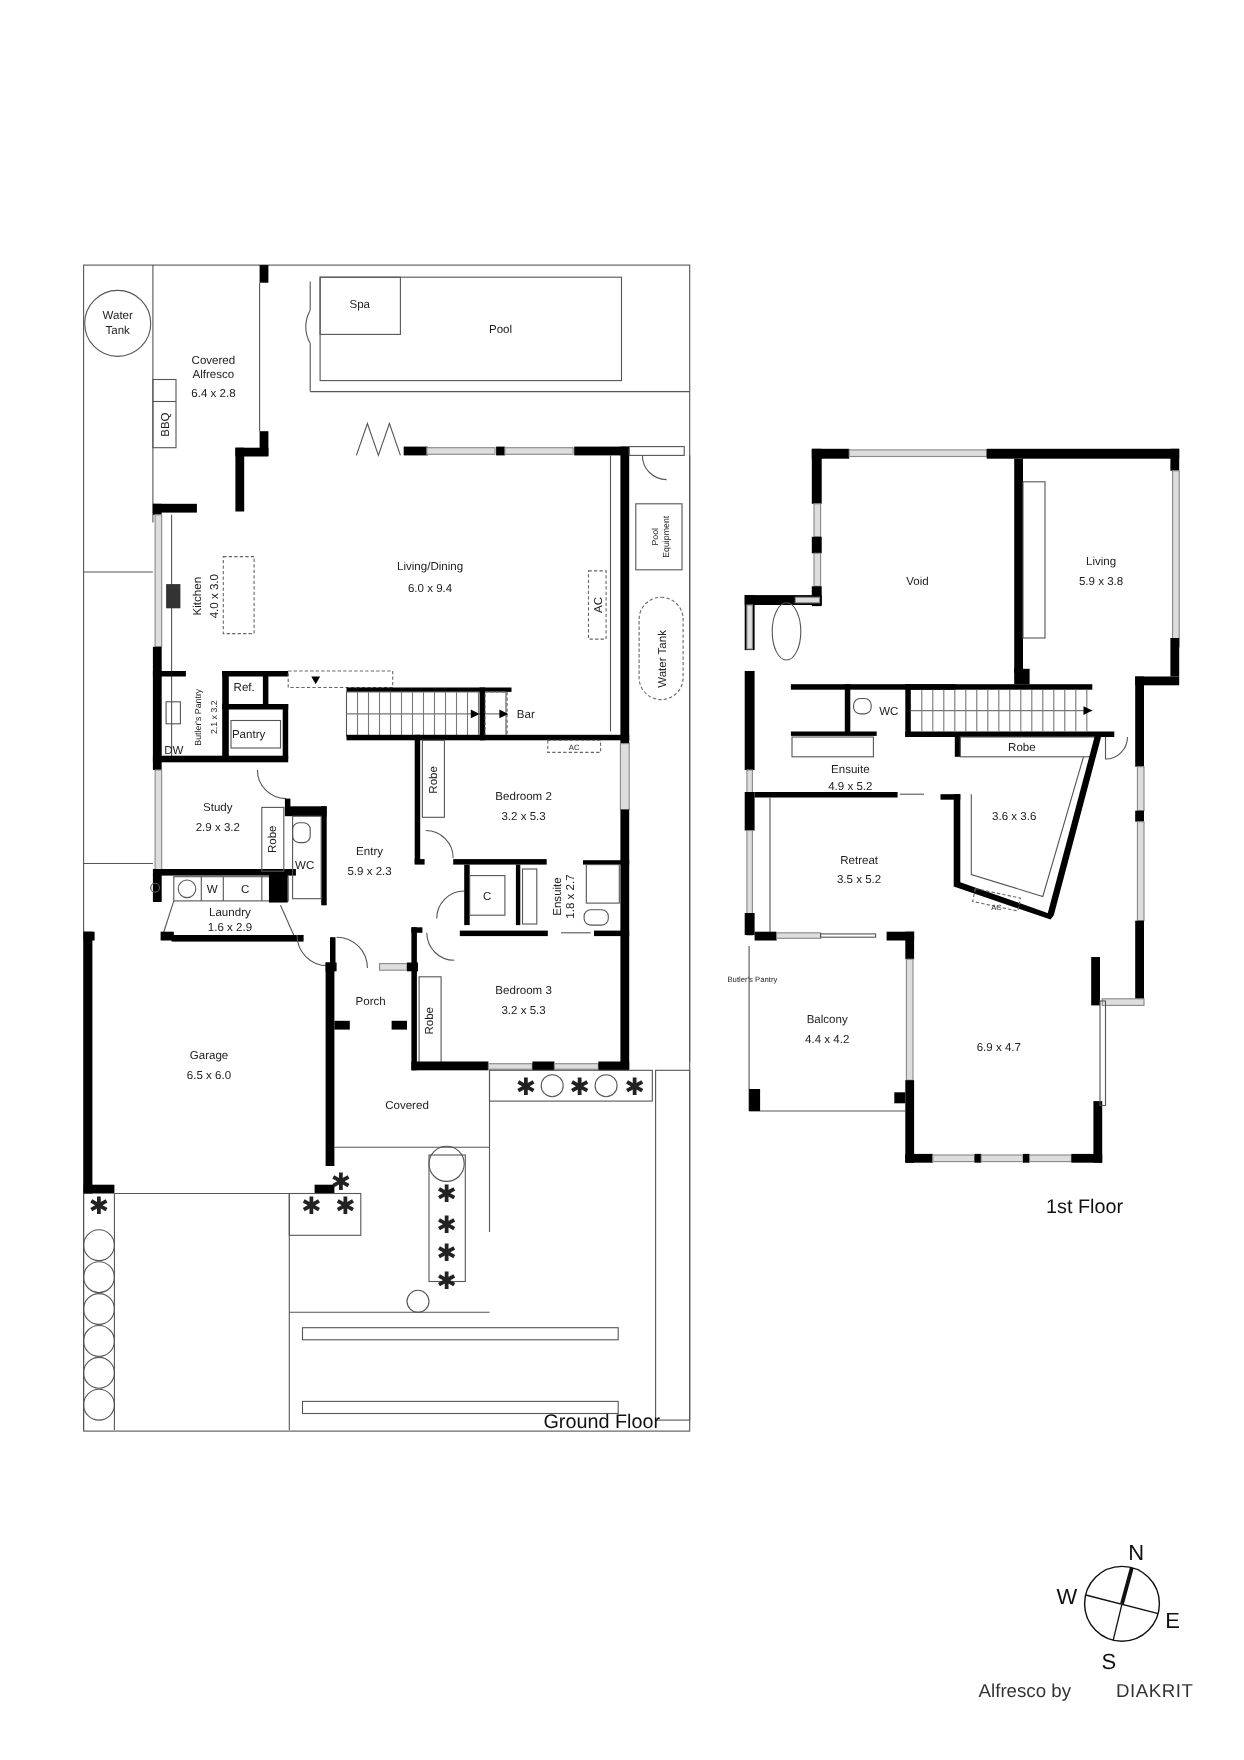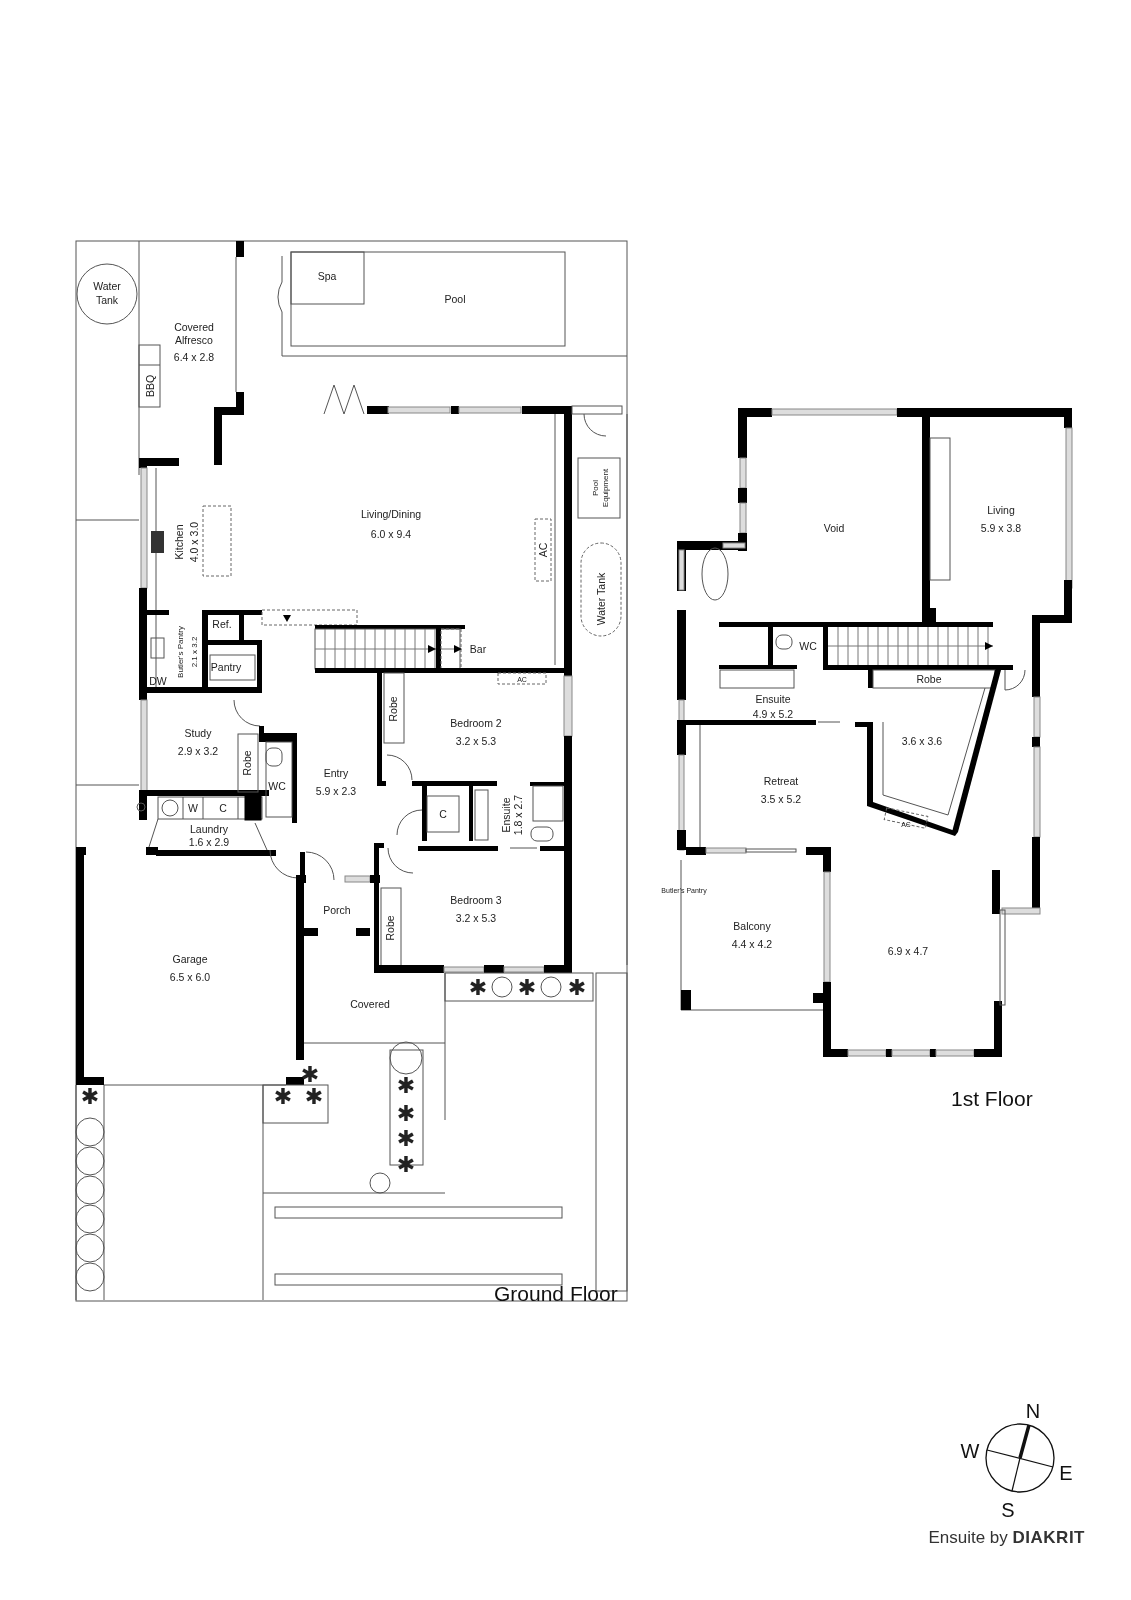--- a/index.html
+++ b/index.html
@@ -6,24 +6,24 @@
   body { width: 1131px; height: 1600px; position: relative; overflow: hidden;
          font-family: "Liberation Sans", sans-serif; color: #222; }
   svg { position: absolute; left: 0; top: 0; }
   .wall { fill: #000; }
   .thin { fill: none; stroke: #555; stroke-width: 1; }
   .dash { fill: none; stroke: #666; stroke-width: 1; stroke-dasharray: 3 2; }
   .win  { fill: #ddd; stroke: #888; stroke-width: 1; }
   .lbl  { font-family: "Liberation Sans", sans-serif; font-size: 10.5px; fill: #222; text-anchor: middle; }
   .lbl-sm { font-family: "Liberation Sans", sans-serif; font-size: 8px; fill: #222; text-anchor: middle; }
   .lbl-xs { font-family: "Liberation Sans", sans-serif; font-size: 7px; fill: #222; text-anchor: middle; }
-  .floor-title { position: absolute; font-size: 21px; color: #111; }
+  .floor-title { position: absolute; font-size: 18px; color: #111; }
   .compass-letter { font-family: "Liberation Sans", sans-serif; font-size: 20px; fill: #111; text-anchor: middle; }
   .credit { position: absolute; right: 46px; top: 1528px; font-size: 17px; color: #333; }
-  .credit b { font-weight: bold; letter-spacing: 0.5px; }
+  .credit b { font-weight: normal; letter-spacing: 0.5px; margin-left: 36px; }
 </style>
 </head>
 <body>
 
 <svg width="1131" height="1600" viewBox="0 0 1131 1600">
 
   <g>
 
     <rect x="76" y="241" width="551" height="1060" class="thin" stroke="#999"></rect>
 
@@ -408,15 +408,15 @@
     <text x="1066" y="1480" class="compass-letter">E</text>
     <text x="1008" y="1517" class="compass-letter">S</text>
     <text x="970" y="1458" class="compass-letter">W</text>
   </g>
 </svg>
 
 <div class="floor-title" style="left:494px; top:1282px;">Ground Floor</div>
 <div class="floor-title" style="left:951px; top:1087px;">1st Floor</div>
 
 <div class="credit">
-  <span>Ensuite by</span>
+  <span>Alfresco by</span>
   <b>DIAKRIT</b>
 </div>
 
 </body></html>

